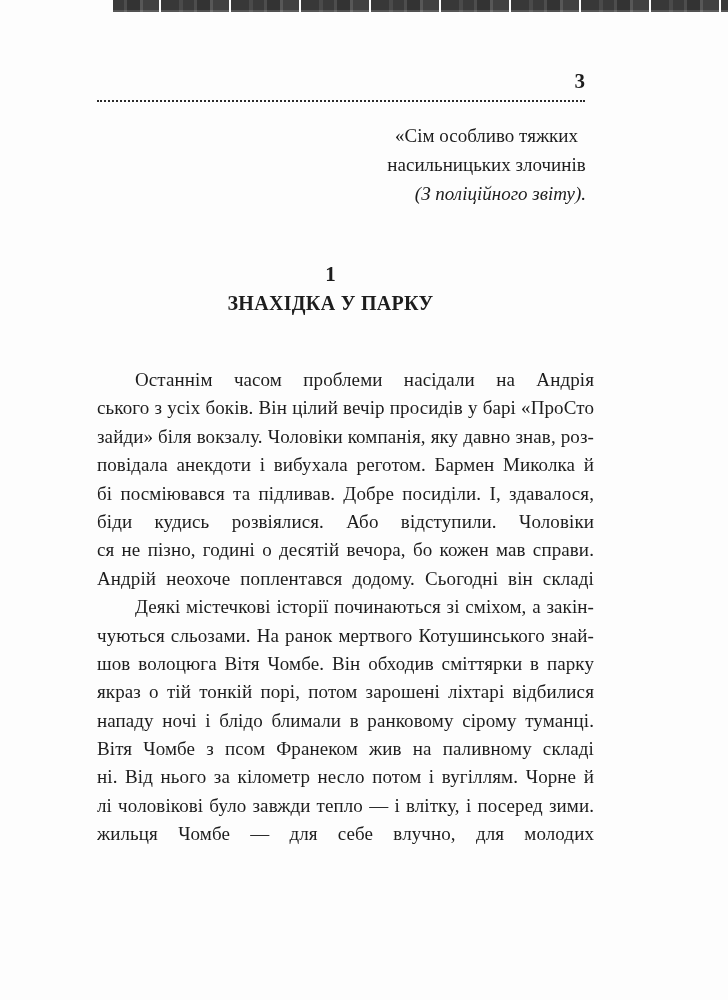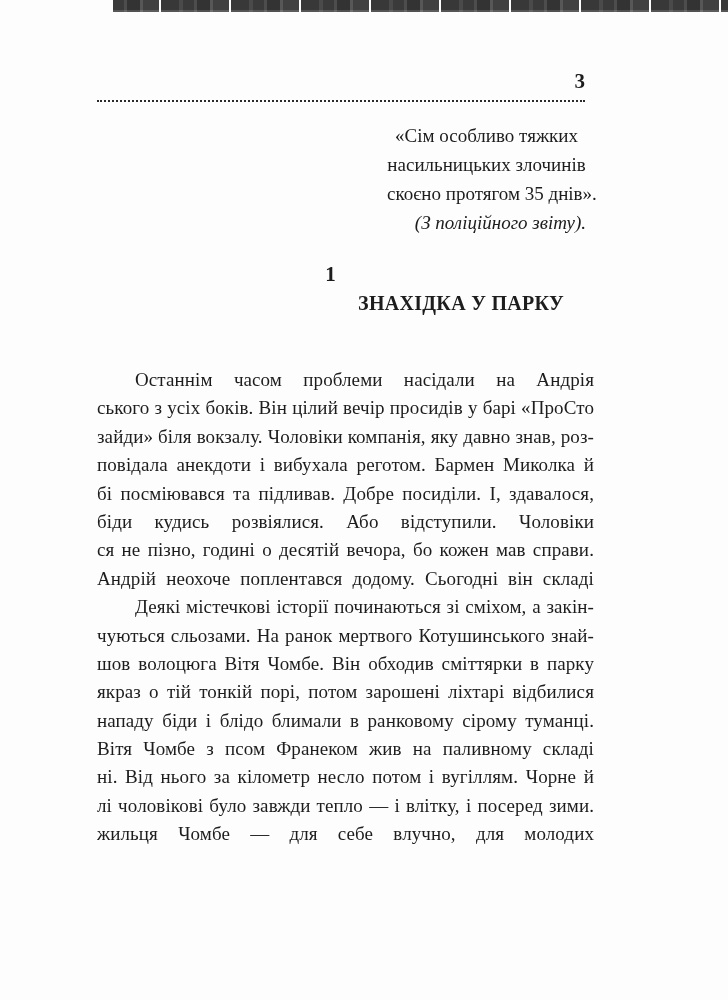--- a/index.html
+++ b/index.html
@@ -37,21 +37,21 @@
     font-size:19px;line-height:29px;
   }
   .epi-line{text-align:center;white-space:nowrap;}
   .epi-attr{text-align:right;font-style:italic;white-space:nowrap;}
   .chapter-number{
     position:absolute;top:261px;left:97px;width:467px;
     text-align:center;font-weight:bold;font-size:21px;line-height:26px;
   }
   .chapter-title{
     position:absolute;top:290px;left:97px;width:467px;
-    text-align:right;font-weight:bold;font-size:20px;line-height:26px;
+    text-align:center;font-weight:bold;font-size:20px;line-height:26px;
     letter-spacing:.3px;white-space:nowrap;
   }
   .body-text{
     position:absolute;top:366px;left:97px;width:497px;
     font-size:19px;line-height:28.4px;
     letter-spacing:.1px;
   }
   .line{
     text-align:justify;
     text-align-last:justify;
@@ -68,21 +68,20 @@
   <div class="top-artifact"></div>
 
   <div class="folio">3</div>
 
   <div class="rule"></div>
 
   <div class="epigraph">
     <div>
         <div class="epi-line">«Сім особливо тяжких</div>
         <div class="epi-line">насильницьких злочинів</div>
-        <div class="epi-line">скоєно протягом 35 днів».</div>
       </div>
     <div class="epi-attr">(З поліційного звіту).</div>
   </div>
 
   <div class="chapter-number">1</div>
   <div class="chapter-title">ЗНАХІДКА У ПАРКУ</div>
 
   <div class="body-text">
       <div class="para">
         <div class="line indent">Останнім часом проблеми насідали на Андрія Котушин-</div>
@@ -92,21 +91,21 @@
         <div class="line">бі посміювався та підливав. Добре посиділи. І, здавалося, всі</div>
         <div class="line">біди кудись розвіялися. Або відступили. Чоловіки розійшли-</div>
         <div class="line">ся не пізно, годині о десятій вечора, бо кожен мав справи.</div>
         <div class="line">Андрій неохоче поплентався додому. Сьогодні він складі</div>
       </div>
       <div class="para">
         <div class="line indent">Деякі містечкові історії починаються зі сміхом, а закін-</div>
         <div class="line">чуються сльозами. На ранок мертвого Котушинського знай-</div>
         <div class="line">шов волоцюга Вітя Чомбе. Він обходив сміттярки в парку</div>
         <div class="line">якраз о тій тонкій порі, потом зарошені ліхтарі відбилися від</div>
-        <div class="line">нападу біди і блідо блимали в ранковому сірому туманці.</div>
+        <div class="line">нападу ночі і блідо блимали в ранковому сірому туманці.</div>
         <div class="line">Вітя Чомбе з псом Франеком жив на паливному складі лікар-</div>
         <div class="line">ні. Від нього за кілометр несло потом і вугіллям. Чорне й дав-</div>
         <div class="line">лі чоловікові було завжди тепло — і влітку, і посеред зими.</div>
         <div class="line">жильця Чомбе — для себе влучно, для молодих незрозуміло,</div>
       </div>
     </div>
 
 </div>
 
 </body></html>

